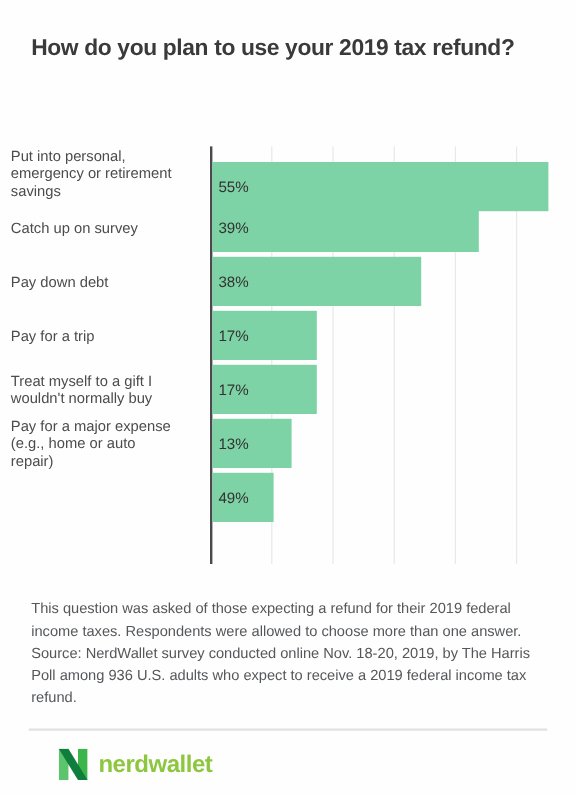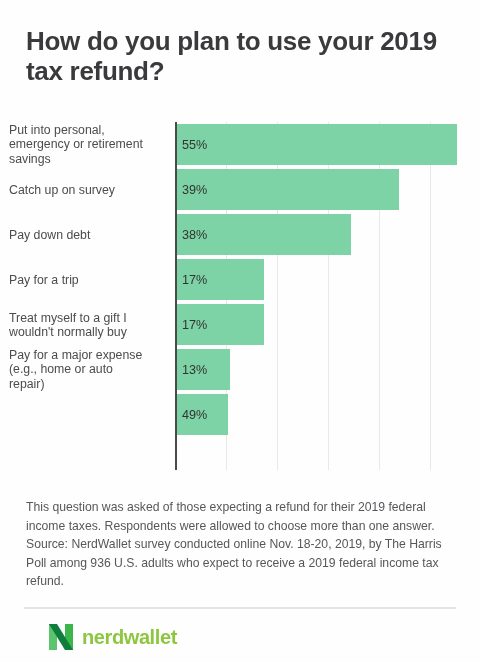--- a/index.html
+++ b/index.html
@@ -23,21 +23,21 @@
     background: #fefefe;
     position: relative;
   }
 
   
   .title {
     position: absolute;
     left: 26px;
     top: 26px;
     width: 424px;
-    font-size: 26px;
+    font-size: 19px;
     line-height: 30px;
     font-weight: bold;
     letter-spacing: -0.3px;
     color: #3a3a3c;
   }
 
   
   .chart {
     position: absolute;
     left: 0px;
@@ -173,21 +173,21 @@
           <div class="gridline" style="left: 101.818px;"></div>
           <div class="gridline" style="left: 152.727px;"></div>
           <div class="gridline" style="left: 203.636px;"></div>
           <div class="gridline" style="left: 254.545px;"></div>
         </div>
     </div>
     <div class="axis-line"></div>
     <div class="rows">
         <div class="row">
           <div class="row-label">Put into personal,<br>emergency or retirement<br>savings</div>
-          <div class="bar-wrap" style="width: 280px;">
+          <div class="bar-wrap" style="width: 280px; margin-top: 11px;">
             <div class="bar" style="background: rgb(125, 211, 165);"></div>
             <div class="bar-value">55%</div>
           </div>
         </div>
         <div class="row">
           <div class="row-label">Catch up on survey</div>
           <div class="bar-wrap" style="width: 222px;">
             <div class="bar" style="background: rgb(125, 211, 165);"></div>
             <div class="bar-value">39%</div>
           </div>
@@ -208,21 +208,21 @@
         </div>
         <div class="row">
           <div class="row-label">Treat myself to a gift I<br>wouldn't normally buy</div>
           <div class="bar-wrap" style="width: 86.5455px;">
             <div class="bar" style="background: rgb(125, 211, 165);"></div>
             <div class="bar-value">17%</div>
           </div>
         </div>
         <div class="row">
           <div class="row-label">Pay for a major expense<br>(e.g., home or auto<br>repair)</div>
-          <div class="bar-wrap" style="width: 53px;">
+          <div class="bar-wrap" style="width: 66px;">
             <div class="bar" style="background: rgb(125, 211, 165);"></div>
             <div class="bar-value">13%</div>
           </div>
         </div>
         <div class="row">
           <div class="bar-wrap" style="width: 50.9091px;">
             <div class="bar" style="background: rgb(125, 211, 165);"></div>
             <div class="bar-value">49%</div>
           </div>
         </div>

